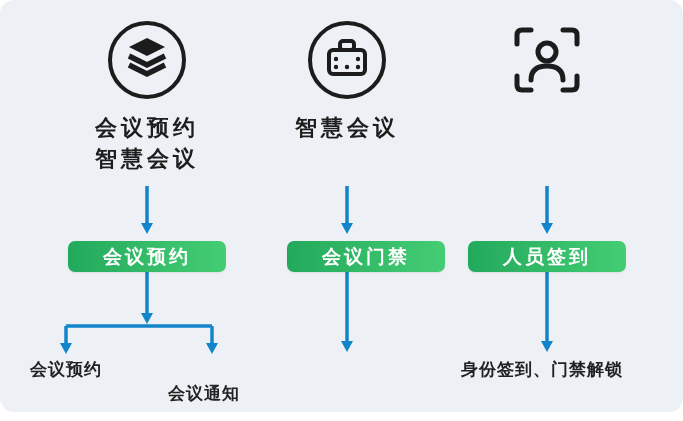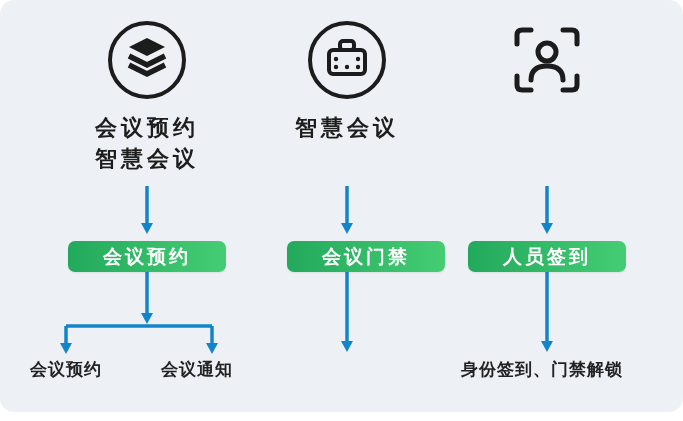--- a/index.html
+++ b/index.html
@@ -41,21 +41,21 @@
   .pill-col1{left:68px;}
   .pill-col2{left:268px;margin-left:19px;}
   .pill-col3{left:468px;}
   .leaf{
     position:absolute;top:358px;
     text-align:center;
     font-size:17px;font-weight:600;color:#222222;
     letter-spacing:1px;line-height:22px;
   }
   .leaf-1a{left:6px;width:120px;}
-  .leaf-1b{left:137px;width:120px;}
+  .leaf-1b{left:144px;width:120px;margin-top:24px;}
   .leaf-2{left:287px;width:120px;}
   .leaf-3{left:432px;width:220px;}
 </style>
 </head>
 <body>
 
 <div class="canvas">
   <div class="board"></div>
 
   <svg class="connectors" width="683" height="421" viewBox="0 0 683 421">

